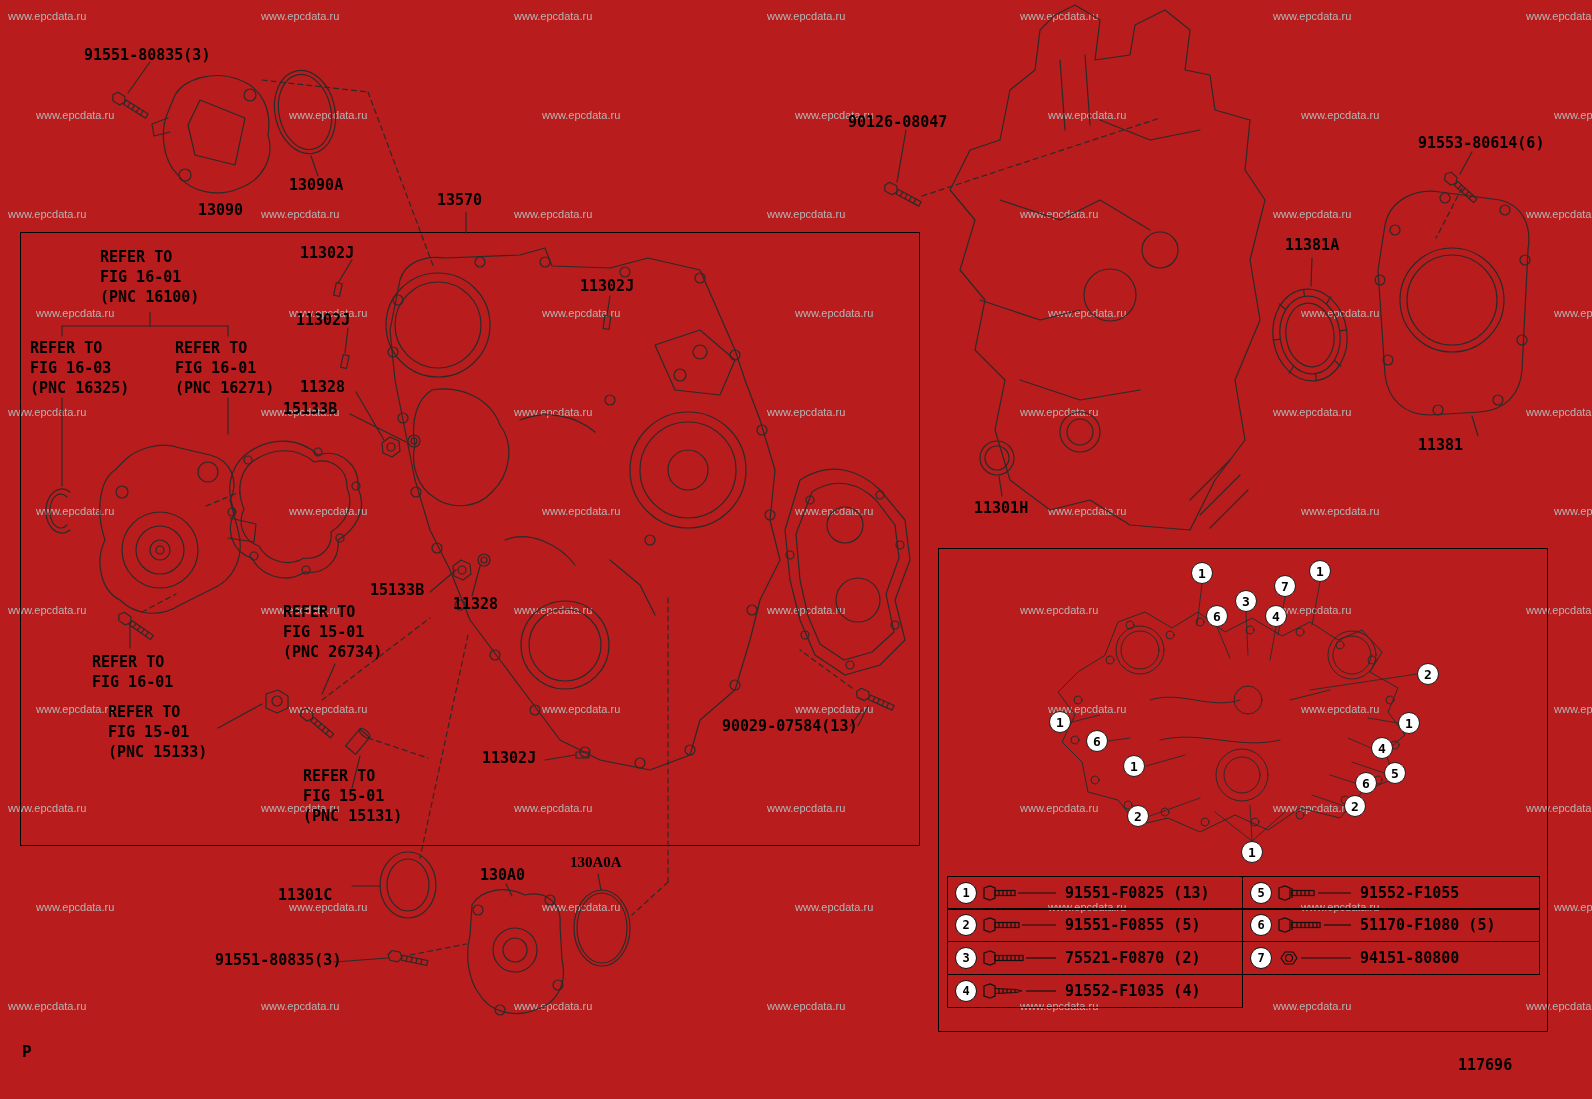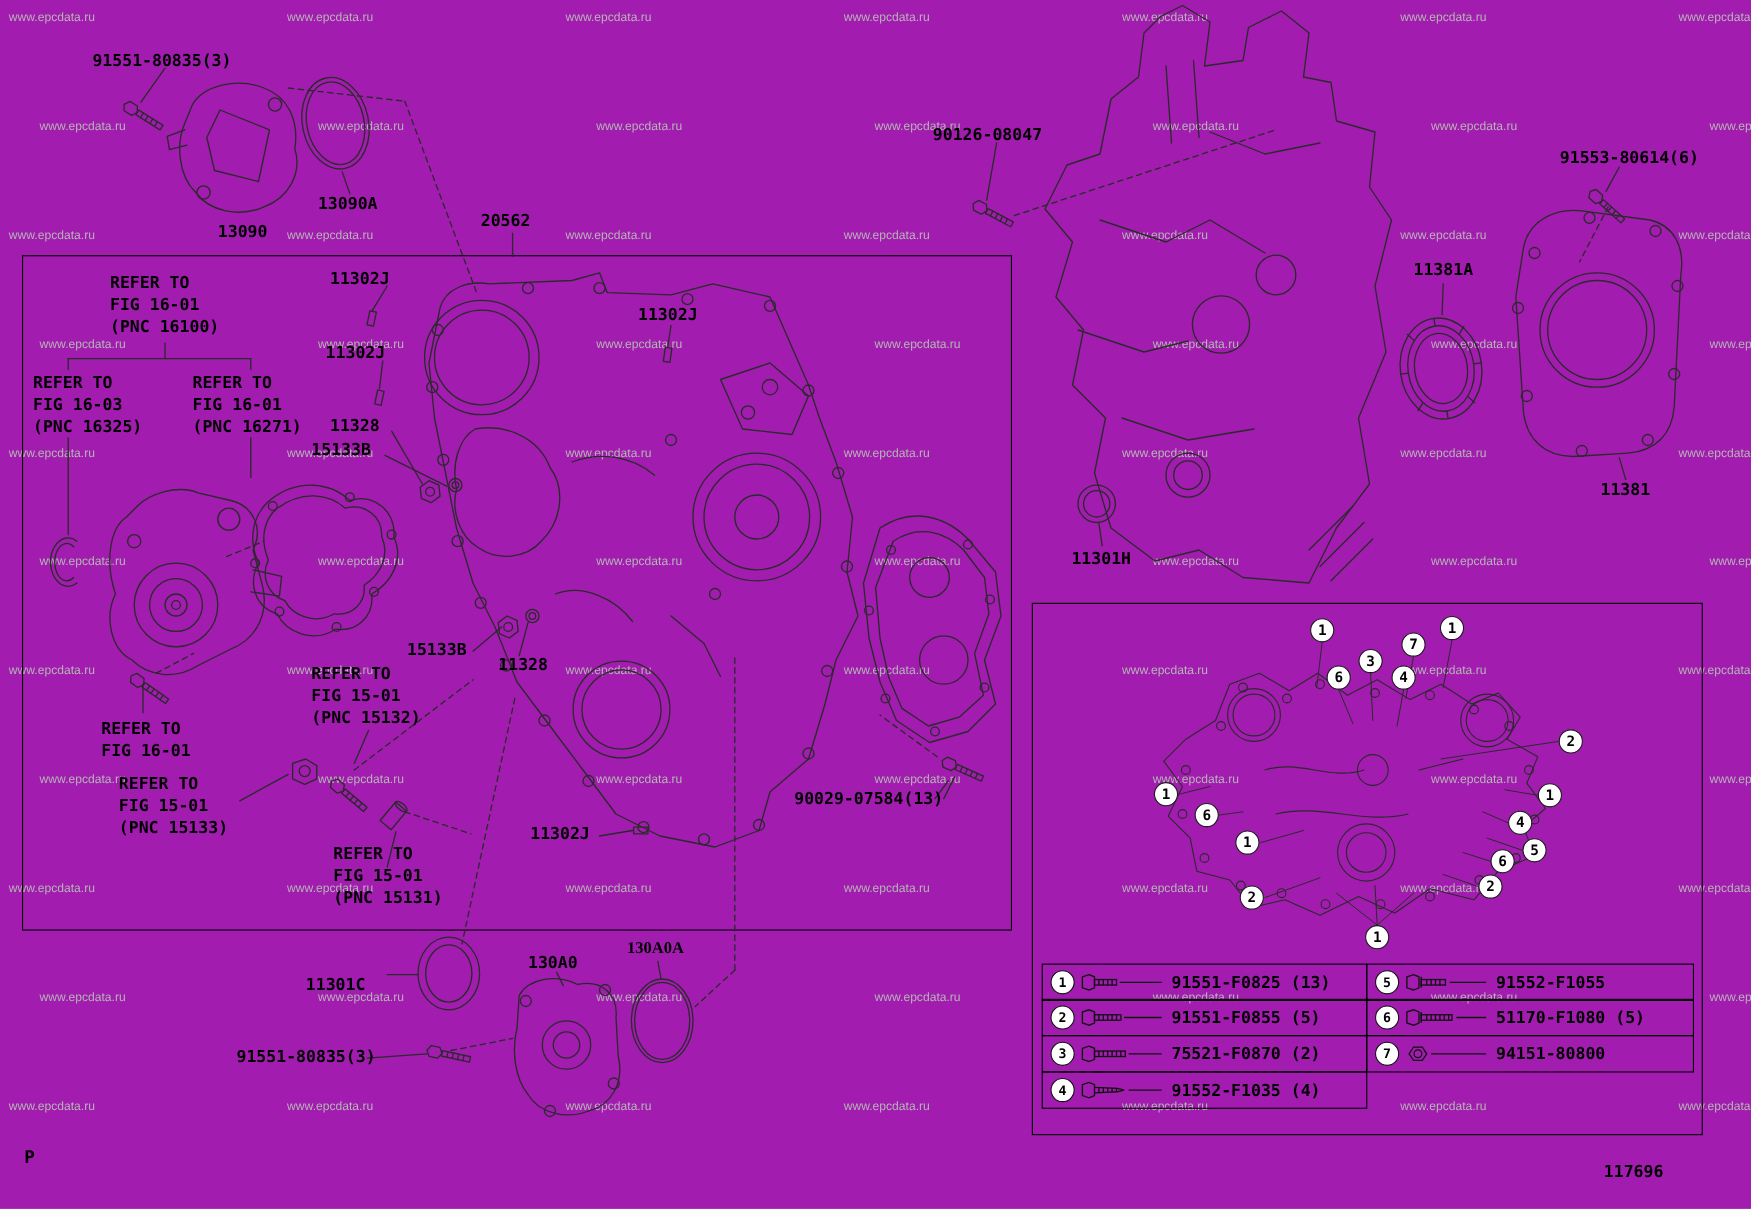--- a/index.html
+++ b/index.html
@@ -1,16 +1,16 @@
 <!DOCTYPE html>
 <html><head>
 <meta charset="utf-8">
 <style>
   html,body{margin:0;padding:0;background:#fff;}
-  #page{position:relative;width:1592px;height:1099px;background:#a21caf;overflow:hidden;
+  #page{position:relative;width:1592px;height:1099px;background:#b91c1c;overflow:hidden;
         font-family:"DejaVu Sans Mono",monospace;}
   .wm{position:absolute;font:11px "Liberation Sans",sans-serif;color:#b5b5b5;white-space:nowrap;}
   #art{position:absolute;left:0;top:0;z-index:2;}
   .box{position:absolute;border:1.6px solid #000;z-index:1;}
   .lbl{position:absolute;font:bold 15px "DejaVu Sans Mono",monospace;color:#000;
        white-space:nowrap;z-index:4;}
   .ref{position:absolute;font:bold 15px "DejaVu Sans Mono",monospace;line-height:20px;
        color:#000;white-space:nowrap;z-index:4;}
   .callout{position:absolute;width:22px;height:22px;border:1.4px solid #1c1c1c;border-radius:50%;
        background:#fff;font:bold 13px "DejaVu Sans Mono",monospace;color:#000;
@@ -460,33 +460,33 @@
         </g>
       </g>
 
       <line x1="850" y1="726" x2="862" y2="710"></line>
     </g>
   </svg>
 
   <div class="lbl" style="left:84px;top:46px;">91551-80835(3)</div>
   <div class="lbl" style="left:289px;top:176px;">13090A</div>
   <div class="lbl" style="left:198px;top:201px;">13090</div>
-  <div class="lbl" style="left:437px;top:191px;">20562</div>
+  <div class="lbl" style="left:437px;top:191px;">13570</div>
   <div class="lbl" style="left:300px;top:244px;">11302J</div>
   <div class="lbl" style="left:296px;top:311px;">11302J</div>
   <div class="lbl" style="left:580px;top:277px;">11302J</div>
   <div class="lbl" style="left:300px;top:378px;">11328</div>
   <div class="lbl" style="left:283px;top:400px;">15133B</div>
   <div class="lbl" style="left:370px;top:581px;">15133B</div>
   <div class="lbl" style="left:453px;top:595px;">11328</div>
   <div class="lbl" style="left:482px;top:749px;">11302J</div>
   <div class="lbl" style="left:848px;top:113px;">90126-08047</div>
   <div class="lbl" style="left:1418px;top:134px;">91553-80614(6)</div>
   <div class="lbl" style="left:1285px;top:236px;">11381A</div>
-  <div class="lbl" style="left:1455px;top:436px;text-align:center;">11381</div>
+  <div class="lbl" style="left:1418px;top:436px;text-align:center;">11381</div>
   <div class="lbl" style="left:974px;top:499px;">11301H</div>
   <div class="lbl" style="left:722px;top:717px;">90029-07584(13)</div>
   <div class="lbl" style="left:278px;top:876px;margin-top:10px;">11301C</div>
   <div class="lbl" style="left:480px;top:866px;">130A0</div>
   <div class="lbl" style="left:570px;top:854px;font-family:Liberation Serif, serif;">130A0A</div>
   <div class="lbl" style="left:215px;top:951px;">91551-80835(3)</div>
 
   <div class="ref" style="left:100px;top:247px;">
     <div>REFER TO</div>
     <div>FIG 16-01</div>
@@ -502,21 +502,21 @@
     <div>FIG 16-01</div>
     <div>(PNC 16271)</div>
   </div>
   <div class="ref" style="left:92px;top:652px;">
     <div>REFER TO</div>
     <div>FIG 16-01</div>
   </div>
   <div class="ref" style="left:283px;top:602px;">
     <div>REFER TO</div>
     <div>FIG 15-01</div>
-    <div>(PNC 15132)</div>
+    <div>(PNC 26734)</div>
   </div>
   <div class="ref" style="left:108px;top:702px;">
     <div>REFER TO</div>
     <div>FIG 15-01</div>
     <div>(PNC 15133)</div>
   </div>
   <div class="ref" style="left:303px;top:766px;">
     <div>REFER TO</div>
     <div>FIG 15-01</div>
     <div>(PNC 15131)</div>

